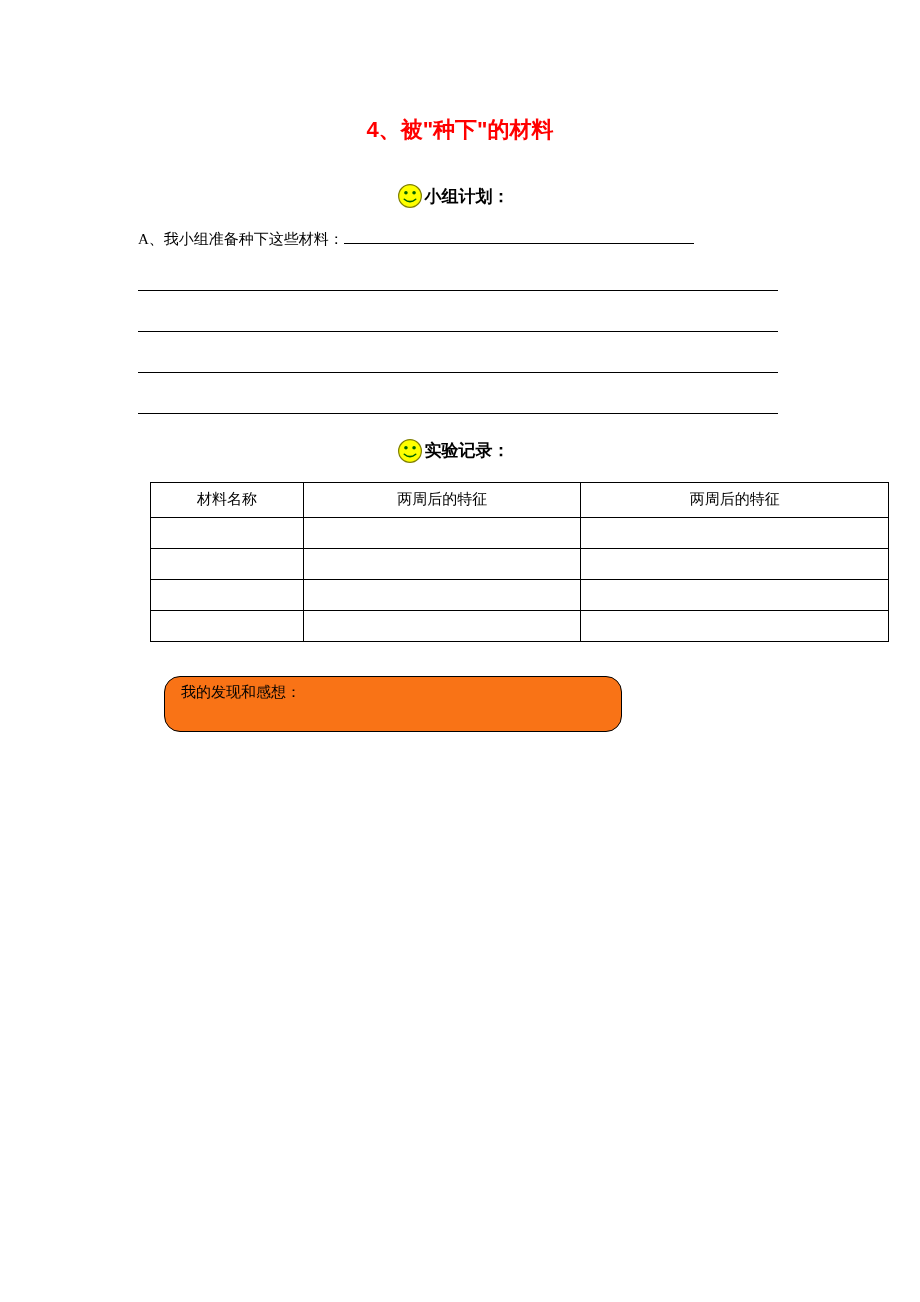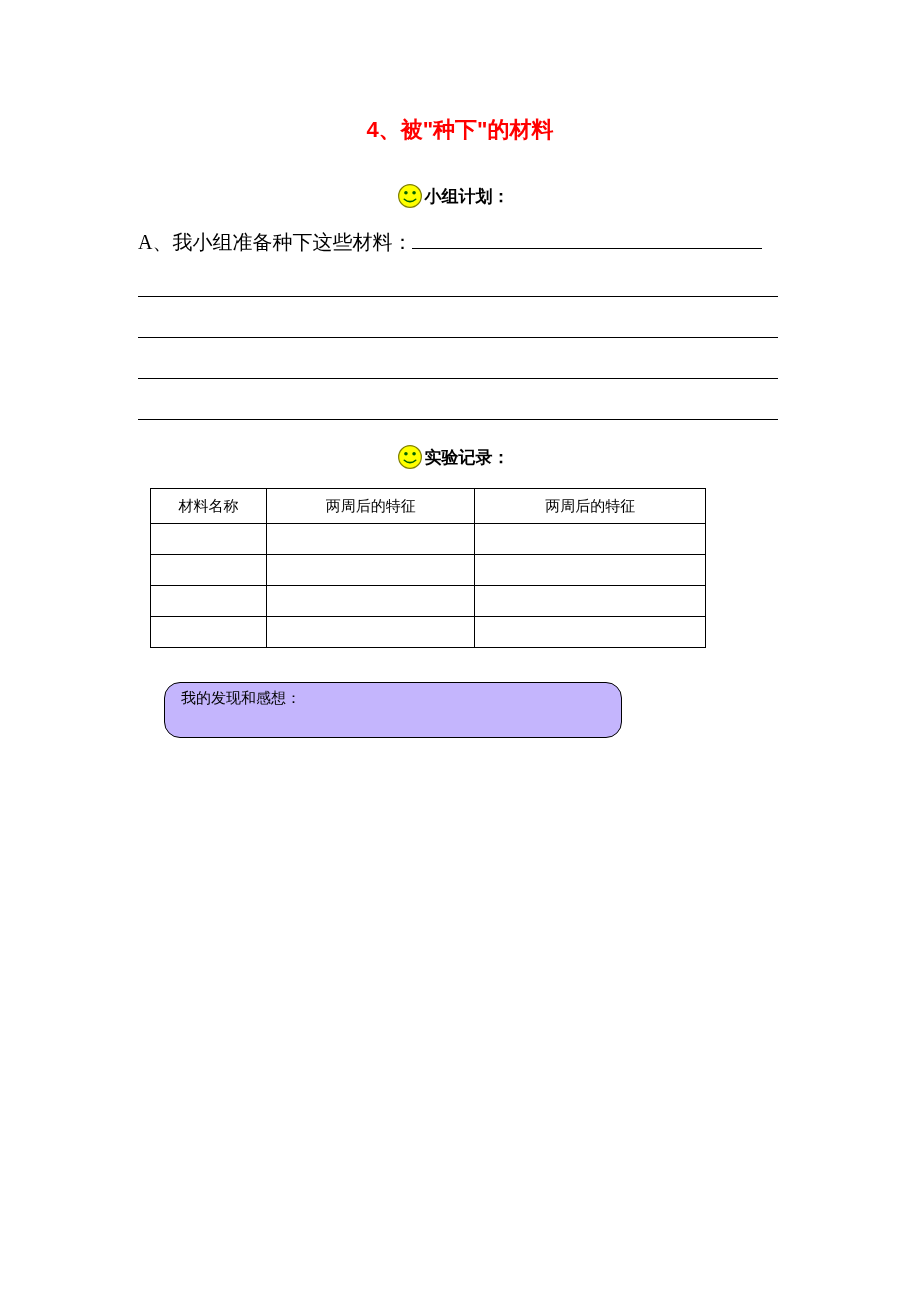--- a/index.html
+++ b/index.html
@@ -48,21 +48,21 @@
     flex: 0 0 26px;
     margin-right: 2px;
   }
   .section-label {
     font-family: "STKaiti", "KaiTi", "楷体", serif;
     font-size: 17px;
     font-weight: bold;
   }
   .question-block {
     margin: 0 0 18px 18px;
-    font-size: 20px;
+    font-size: 15px;
     line-height: 1.4;
   }
   .q-line {
     margin-bottom: 24px;
   }
   .under-long {
     display: inline-block;
     border-bottom: 1px solid #000;
     height: 1.05em;
     vertical-align: baseline;
@@ -70,42 +70,42 @@
   .full-line {
     display: block;
     border-bottom: 1px solid #000;
     height: 1em;
     margin: 0 18px 24px 18px;
     width: 640px;
   }
   table.record {
     border-collapse: collapse;
     margin: 4px 0 0 30px;
-    width: 556px;
+    width: 739px;
     font-size: 15px;
   }
   table.record th, table.record td {
     border: 1px solid #000;
     text-align: center;
     font-weight: normal;
   }
   table.record th {
     height: 32px;
   }
   table.record td {
     height: 28px;
   }
   table.record th:nth-child(1) { width: 128px; }
   table.record th:nth-child(2) { width: 234px; }
   table.record th:nth-child(3) { width: 260px; }
   .callout {
     margin: 34px 0 0 44px;
     width: 458px;
     height: 56px;
-    background: #c4b5fd;
+    background: #f97316;
     border: 1.5px solid #000;
     border-radius: 16px;
     padding: 6px 16px;
     font-size: 15px;
     box-sizing: border-box;
   }
 </style>
 </head>
 <body>
 

